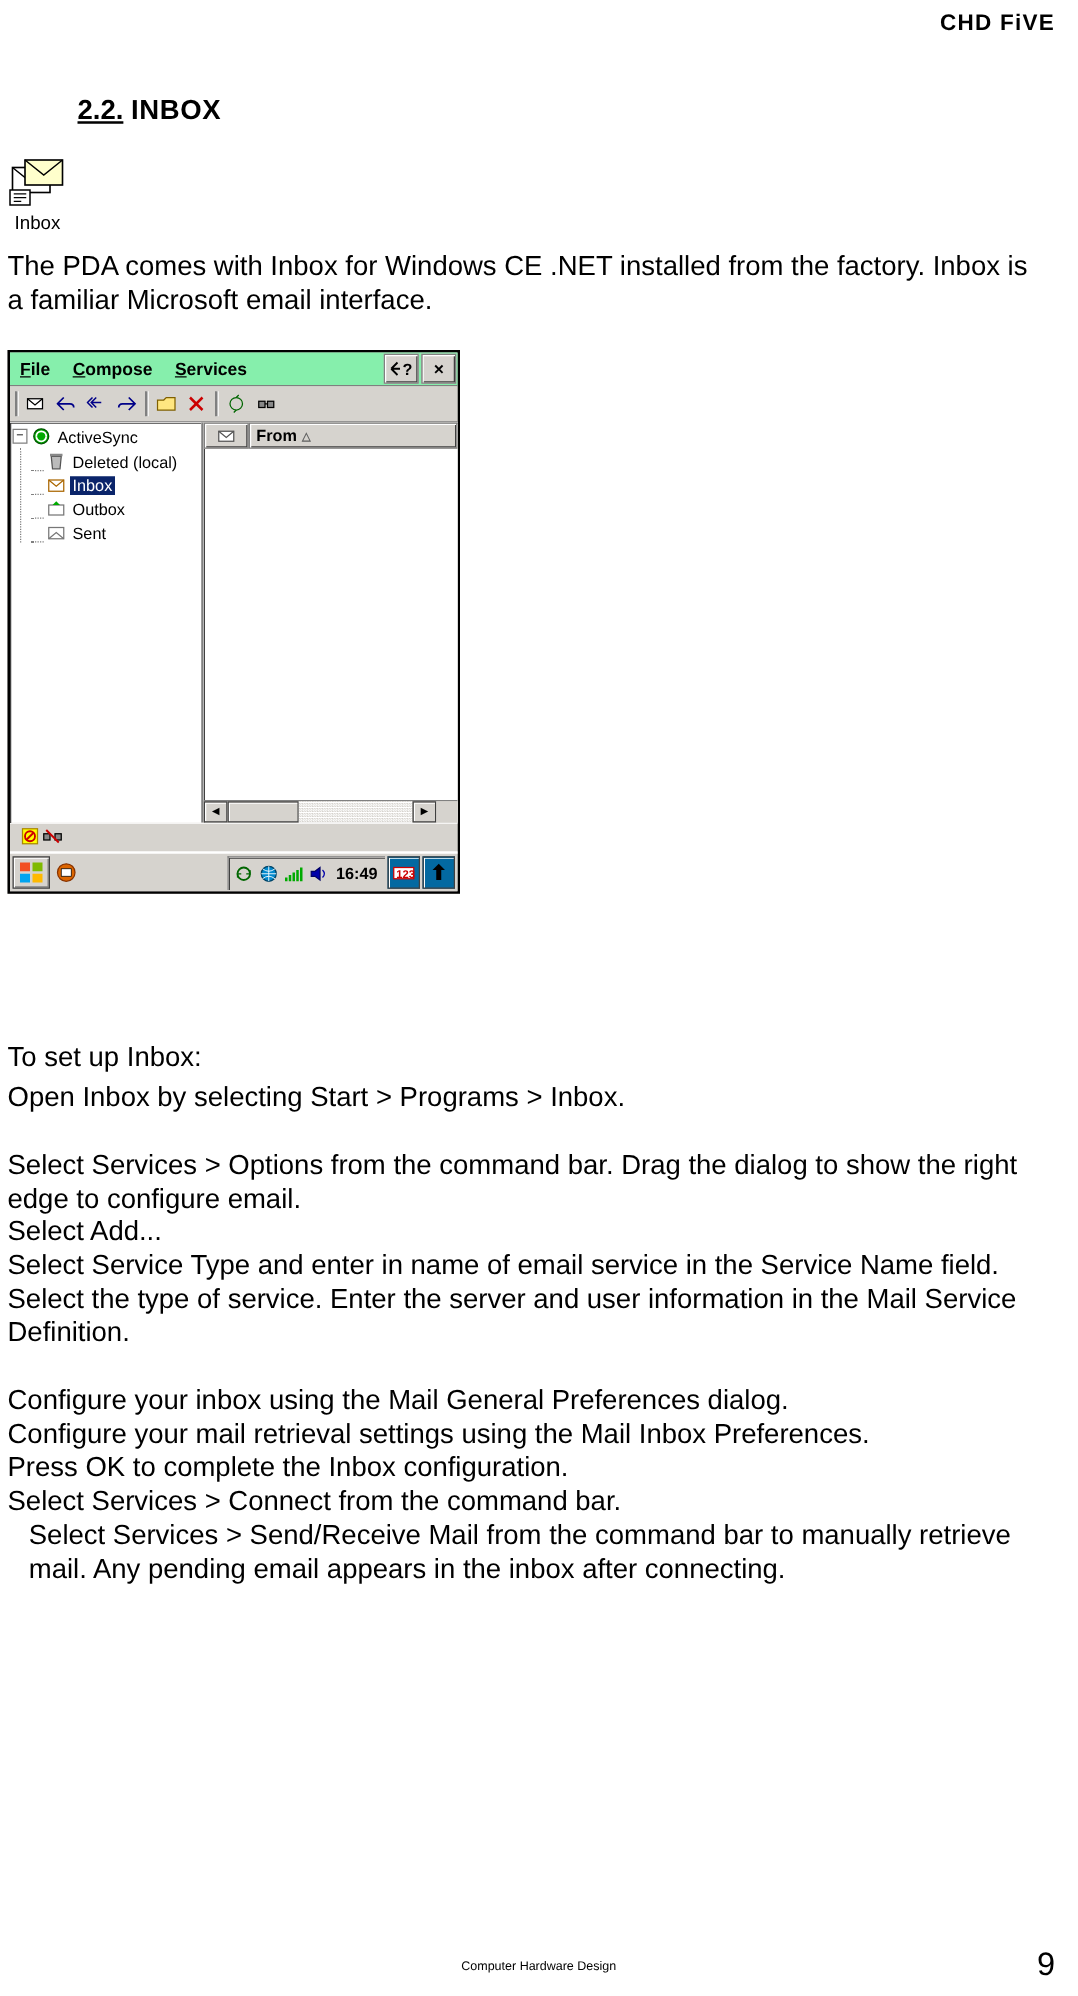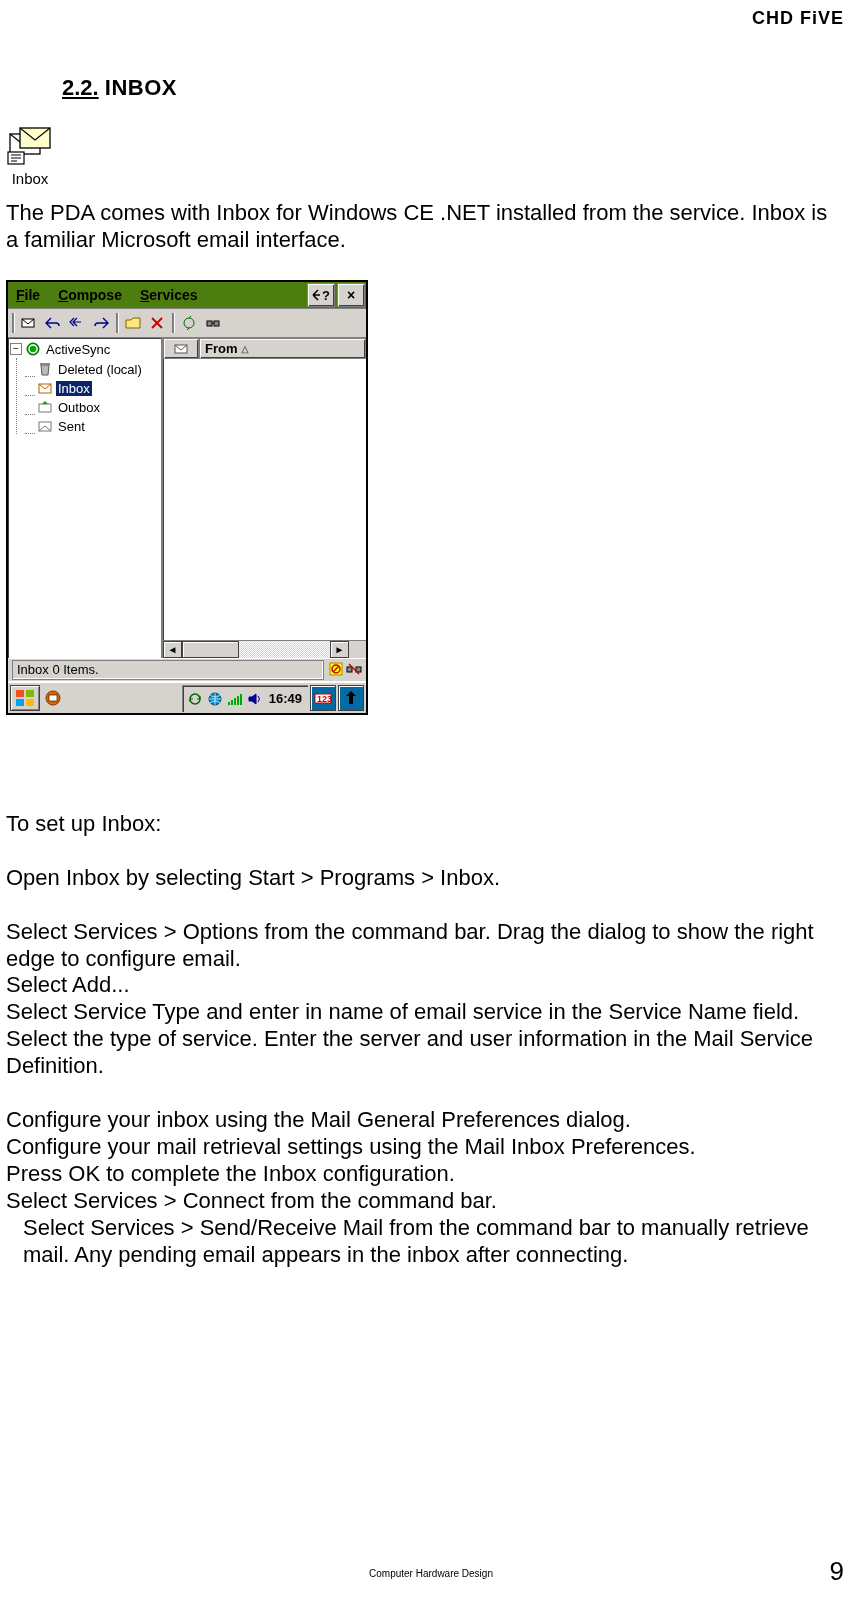--- a/index.html
+++ b/index.html
@@ -65,21 +65,21 @@
     left: 6px;
     width: 358px;
     border: 2px solid #000;
     background: #d6d3ce;
     font-family: Tahoma, Arial, sans-serif;
     font-size: 13px;
   }
   .ce-menubar {
     display: flex;
     align-items: center;
-    background: #4d7c0f;
+    background: #86efac;
     border-bottom: 1px solid #808080;
     height: 26px;
   }
   .ce-menu-item {
     padding: 3px 10px 3px 8px;
     font-size: 14px;
     font-weight: bold;
   }
   .ce-menu-item u { text-decoration: underline; }
   .ce-menu-spacer { flex: 1; }
@@ -263,21 +263,21 @@
     display: flex; align-items: center; justify-content: center;
   }
 
   .body-text {
     position: absolute;
     left: 6px;
     right: 30px;
     font-size: 22px;
     line-height: 27px;
   }
-  .bt1 { top: 810px; }
+  .bt1 { top: 832px; }
   .bt2 { top: 864px; }
   .bt3 { top: 918px; }
   .bt4 { top: 971px; }
   .bt5 { top: 998px; }
   .bt6 { top: 1106px; }
   .bt7 { top: 1133px; }
   .bt8 { top: 1160px; }
   .bt9 { top: 1187px; }
   .bt10 { top: 1214px; margin-left: 17px; }
 
@@ -314,21 +314,21 @@
       <polyline points="14,8 29,20 44,8" fill="none" stroke="#000" stroke-width="1.2"></polyline>
       <rect x="2" y="32" width="16" height="12" fill="#fff" stroke="#000" stroke-width="1.2"></rect>
       <line x1="5" y1="35" x2="15" y2="35" stroke="#000"></line>
       <line x1="5" y1="38" x2="15" y2="38" stroke="#000"></line>
       <line x1="5" y1="41" x2="11" y2="41" stroke="#000"></line>
     </svg>
   </div>
   <div class="inbox-icon-label">Inbox</div>
 </div>
 
-<div class="intro-text">The PDA comes with Inbox for Windows CE .NET installed from the service. Inbox is a familiar Microsoft email interface.</div>
+<div class="intro-text">The PDA comes with Inbox for Windows CE .NET installed from the factory. Inbox is a familiar Microsoft email interface.</div>
 
 <div class="ce-window">
   <div class="ce-menubar">
     <div class="ce-menu-item"><u>F</u><span></span>ile</div>
     <div class="ce-menu-item"><u>C</u>ompose</div>
     <div class="ce-menu-item"><u>S</u>ervices</div>
     <div class="ce-menu-spacer"></div>
     <div class="ce-iconbtn">
       <svg width="18" height="16" viewBox="0 0 18 16">
           <path d="M1 8 L6 3 M1 8 L6 13 M1 8 H8" stroke="#000" stroke-width="1.5" fill="none"></path>
@@ -452,21 +452,20 @@
         <div class="sbtn">◄</div>
         <div class="thumb"></div>
         <div class="track"></div>
         <div class="sbtn">►</div>
         <div class="corner"></div>
       </div>
     </div>
   </div>
 
   <div class="ce-status">
-    <div class="status-text">Inbox 0 Items.</div>
     <div class="status-icons">
       <span><svg width="16" height="16" viewBox="0 0 16 16">
             <rect x="2" y="2" width="12" height="12" fill="#ff0" stroke="#a80"></rect>
             <circle cx="8" cy="8" r="4" fill="none" stroke="#c00" stroke-width="1.5"></circle>
             <line x1="5" y1="11" x2="11" y2="5" stroke="#c00" stroke-width="1.5"></line>
           </svg></span>
       <span><svg width="16" height="16" viewBox="0 0 16 16">
             <rect x="1" y="6" width="5" height="5" fill="#888" stroke="#000"></rect>
             <rect x="10" y="6" width="5" height="5" fill="#888" stroke="#000"></rect>
             <line x1="3" y1="3" x2="13" y2="13" stroke="#c00" stroke-width="1.5"></line>

